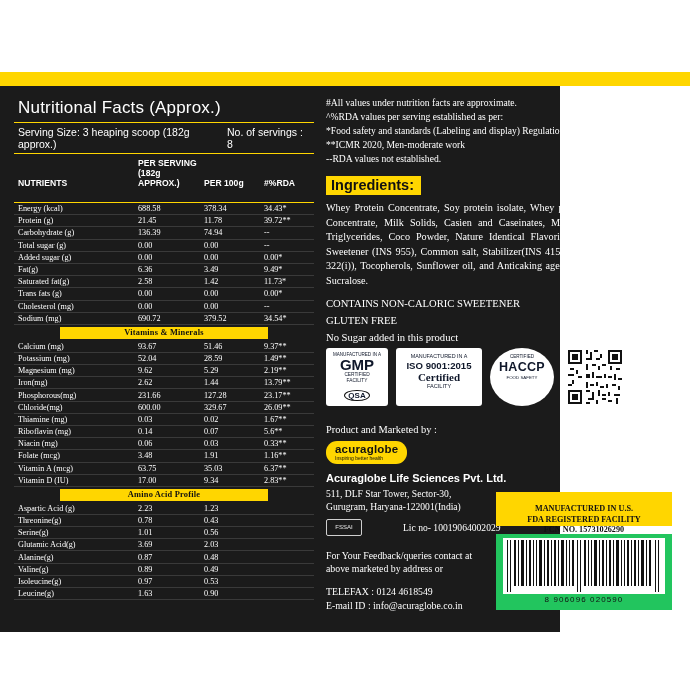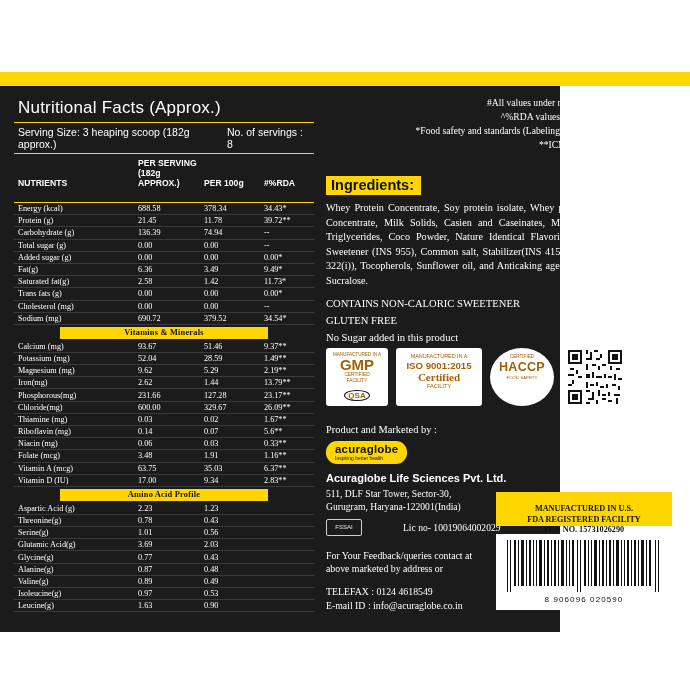--- a/index.html
+++ b/index.html
@@ -62,34 +62,34 @@
     background:#ffd600;color:#111;text-align:center;font-weight:bold;
     font-size:8.4px;padding:1.4px 0;letter-spacing:.2px;
   }
   .sect-band-wrap td{padding:0 !important;border-bottom:none !important;}
   .band-inner{margin:2px 46px;}
 
   
   .rightpanel{
     position:absolute;left:326px;top:96px;width:352px;color:#ffffff;
   }
-  .notes{font-size:9.6px;line-height:14px;text-align:right;}
+  .notes{font-size:9.6px;line-height:14px;}
   .ing-head{
     display:inline-block;background:#ffd600;color:#111;
     font-family:"Liberation Sans", sans-serif;
     font-weight:bold;font-size:14.5px;padding:1px 7px 2px 5px;margin:10px 0 6px 0;
   }
   .ing-body{font-size:10.2px;line-height:14.6px;text-align:justify;}
   .ing-note{font-size:10.6px;margin-top:9px;}
   .ing-note2{font-size:10.6px;margin-top:6px;}
   .ing-note3{font-size:10.6px;margin-top:6px;}
 
   
   .badges{position:absolute;left:326px;top:348px;width:352px;height:62px;}
-  .badge{position:absolute;background:#ffffff;color:#a16207;}
+  .badge{position:absolute;background:#ffffff;color:#0f172a;}
   .b-gmp{left:0;top:0;width:62px;height:58px;border-radius:3px;text-align:center;}
   .b-gmp .t{font-size:4.6px;line-height:5.4px;padding-top:4px;font-family:"Liberation Sans",sans-serif;}
   .b-gmp .g{font-size:15px;font-weight:bold;line-height:15px;font-family:"Liberation Sans",sans-serif;}
   .b-gmp .s{font-size:4.8px;line-height:5.6px;font-family:"Liberation Sans",sans-serif;}
   .b-gmp .q{font-size:8px;font-weight:bold;font-family:"Liberation Sans",sans-serif;
             border:1.4px solid #111;border-radius:50%;display:inline-block;padding:0 3px;}
   .b-iso{left:70px;top:0;width:86px;height:58px;border-radius:3px;text-align:center;}
   .b-iso .t{font-size:5.4px;line-height:6.6px;padding-top:5px;font-family:"Liberation Sans",sans-serif;}
   .b-iso .m{font-size:9.6px;font-weight:bold;line-height:11px;font-family:"Liberation Sans",sans-serif;}
   .b-iso .c{font-size:11px;font-weight:bold;line-height:12px;font-family:"Liberation Serif",serif;}
@@ -125,21 +125,21 @@
 
   
   .fdabox{
     position:absolute;left:496px;top:492px;width:176px;height:34px;
     background:#ffd600;color:#111;text-align:center;
     font-family:"Liberation Serif",serif;
   }
   .fdabox .l1{font-size:8.2px;font-weight:bold;line-height:10.5px;padding-top:12px;}
   .fdabox .l2{font-size:8.2px;font-weight:bold;line-height:10.5px;}
   .barcodebox{
-    position:absolute;left:496px;top:534px;width:176px;height:76px;background:#ffffff;
+    position:absolute;left:496px;top:534px;width:176px;height:76px;background:#22c55e;
     padding-top:4px;box-sizing:border-box;
   }
   .barcodebox svg{display:block;margin:0 auto;}
   .bc-num{
     text-align:center;font-size:8px;letter-spacing:1.1px;margin-top:1px;
     font-family:"Liberation Sans",sans-serif;color:#111;
   }
 </style>
 </head>
 <body>
@@ -334,26 +334,20 @@
         <tr>
             <td class="name">Serine(g)</td>
             <td class="v1">1.01</td>
             <td class="v2">0.56</td>
             <td class="v3"></td>
           </tr>
         <tr>
             <td class="name">Glutamic Acid(g)</td>
             <td class="v1">3.69</td>
             <td class="v2">2.03</td>
-            <td class="v3"></td>
-          </tr>
-        <tr>
-            <td class="name">Glycine(g)</td>
-            <td class="v1">0.77</td>
-            <td class="v2">0.43</td>
             <td class="v3"></td>
           </tr>
         <tr>
             <td class="name">Alanine(g)</td>
             <td class="v1">0.87</td>
             <td class="v2">0.48</td>
             <td class="v3"></td>
           </tr>
         <tr>
             <td class="name">Valine(g)</td>

